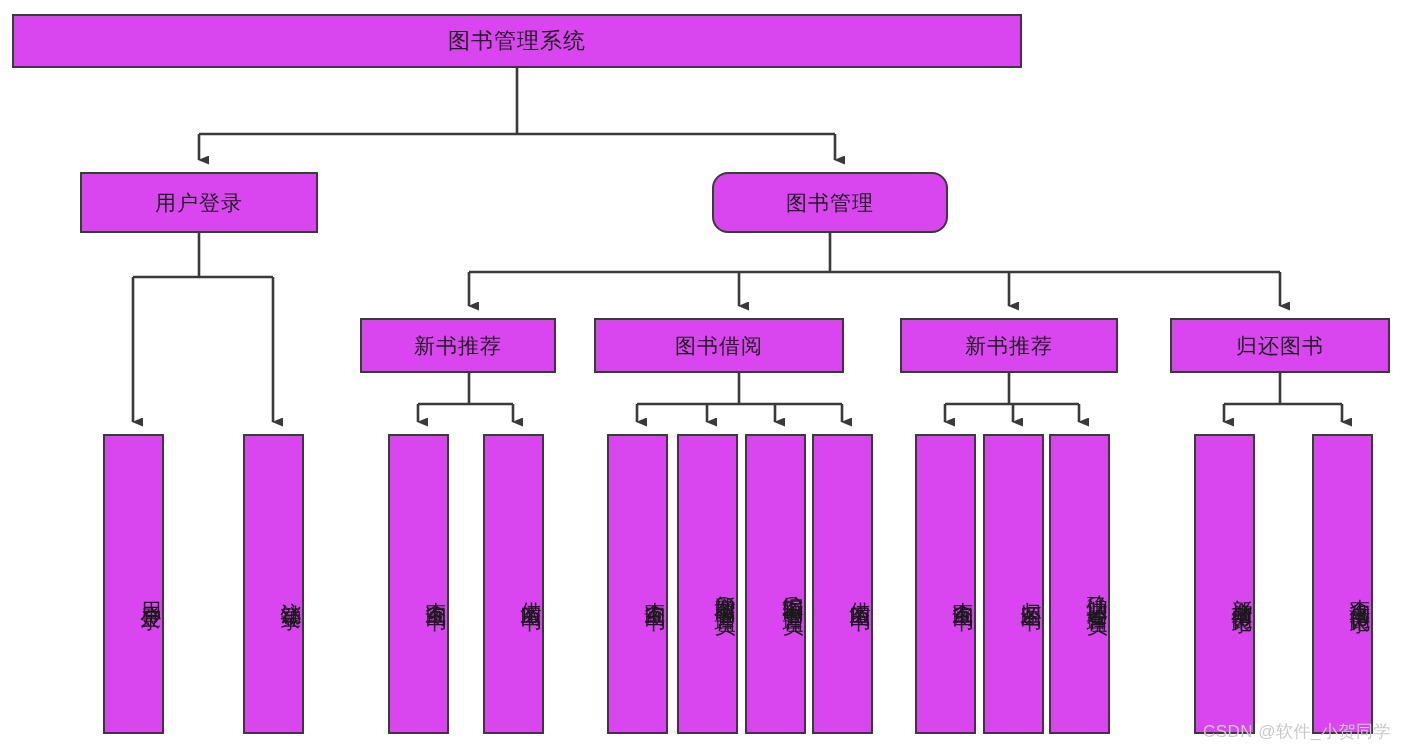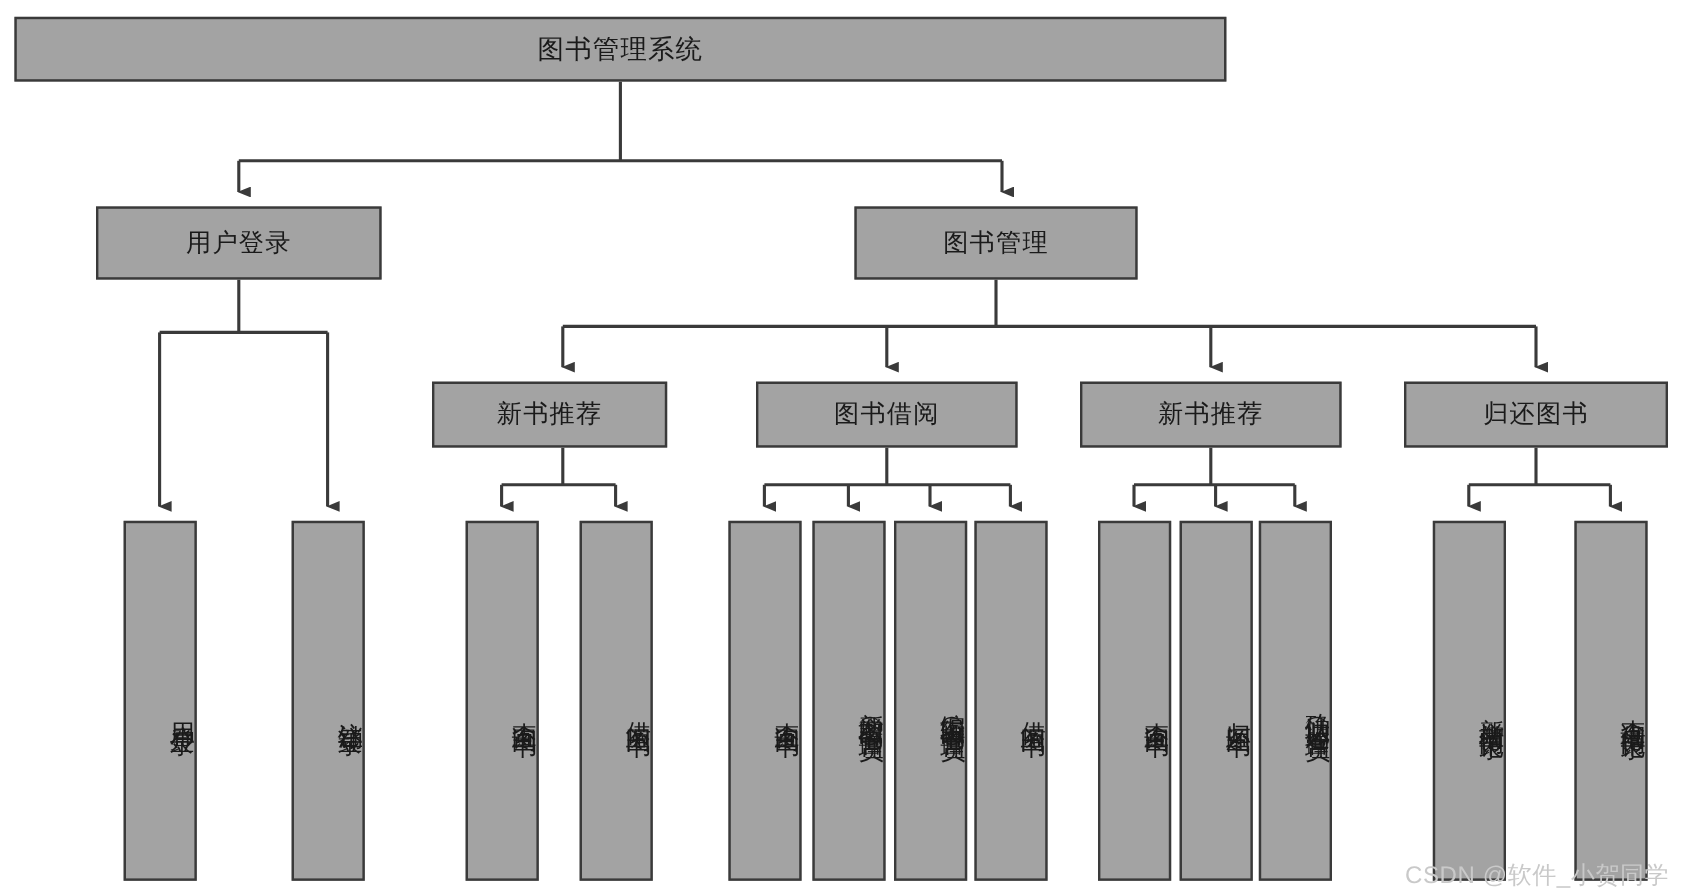--- a/index.html
+++ b/index.html
@@ -16,21 +16,21 @@
     background:#ffffff;
   }
   #edges{
     position:absolute;left:0;top:0;
     width:1405px;height:747px;
     pointer-events:none;
   }
   .node{
     position:absolute;
     box-sizing:border-box;
-    background:#a3a3a3;
+    background:#d946ef;
     border:2px solid #3a3a3a;
     display:flex;
     align-items:center;
     justify-content:center;
     color:#1a1a1a;
     z-index:2;
   }
   .node.horiz{
     font-size:21px;
     letter-spacing:1px;
@@ -53,21 +53,21 @@
   .node.vert .vtext{
     writing-mode:vertical-rl;
     text-orientation:upright;
     display:block;
     white-space:nowrap;
   }
   .watermark{
     position:absolute;
     right:14px;
     bottom:4px;
-    font-size:20px;
+    font-size:17px;
     color:#c9c9c9;
     z-index:3;
     white-space:nowrap;
     letter-spacing:0.5px;
   }
 </style>
 </head>
 <body>
 
 <div id="diagram">
@@ -122,28 +122,28 @@
     </g>
   </svg>
 
   <div class="node horiz root" style="left:12px;top:14px;width:1010px;height:54px;">
     <span>图书管理系统</span>
   </div>
 
   <div class="node horiz" style="left:80px;top:172px;width:238px;height:61px;">
     <span>用户登录</span>
   </div>
-  <div class="node horiz" style="left:712px;top:172px;width:236px;height:61px;">
+  <div class="node horiz" style="left:712px;top:172px;width:236px;height:61px;border-radius:16px;">
     <span>图书管理</span>
   </div>
 
   <div class="node horiz" style="left:360px;top:318px;width:196px;height:55px;">
     <span>新书推荐</span>
   </div>
-  <div class="node horiz" style="left:630px;top:318px;width:218px;height:55px;">
+  <div class="node horiz" style="left:594px;top:318px;width:250px;height:55px;">
     <span>图书借阅</span>
   </div>
   <div class="node horiz" style="left:900px;top:318px;width:218px;height:55px;">
     <span>新书推荐</span>
   </div>
   <div class="node horiz" style="left:1170px;top:318px;width:220px;height:55px;">
     <span>归还图书</span>
   </div>
 
   <div class="node vert" style="left:103px;top:434px;width:61px;height:300px;">

